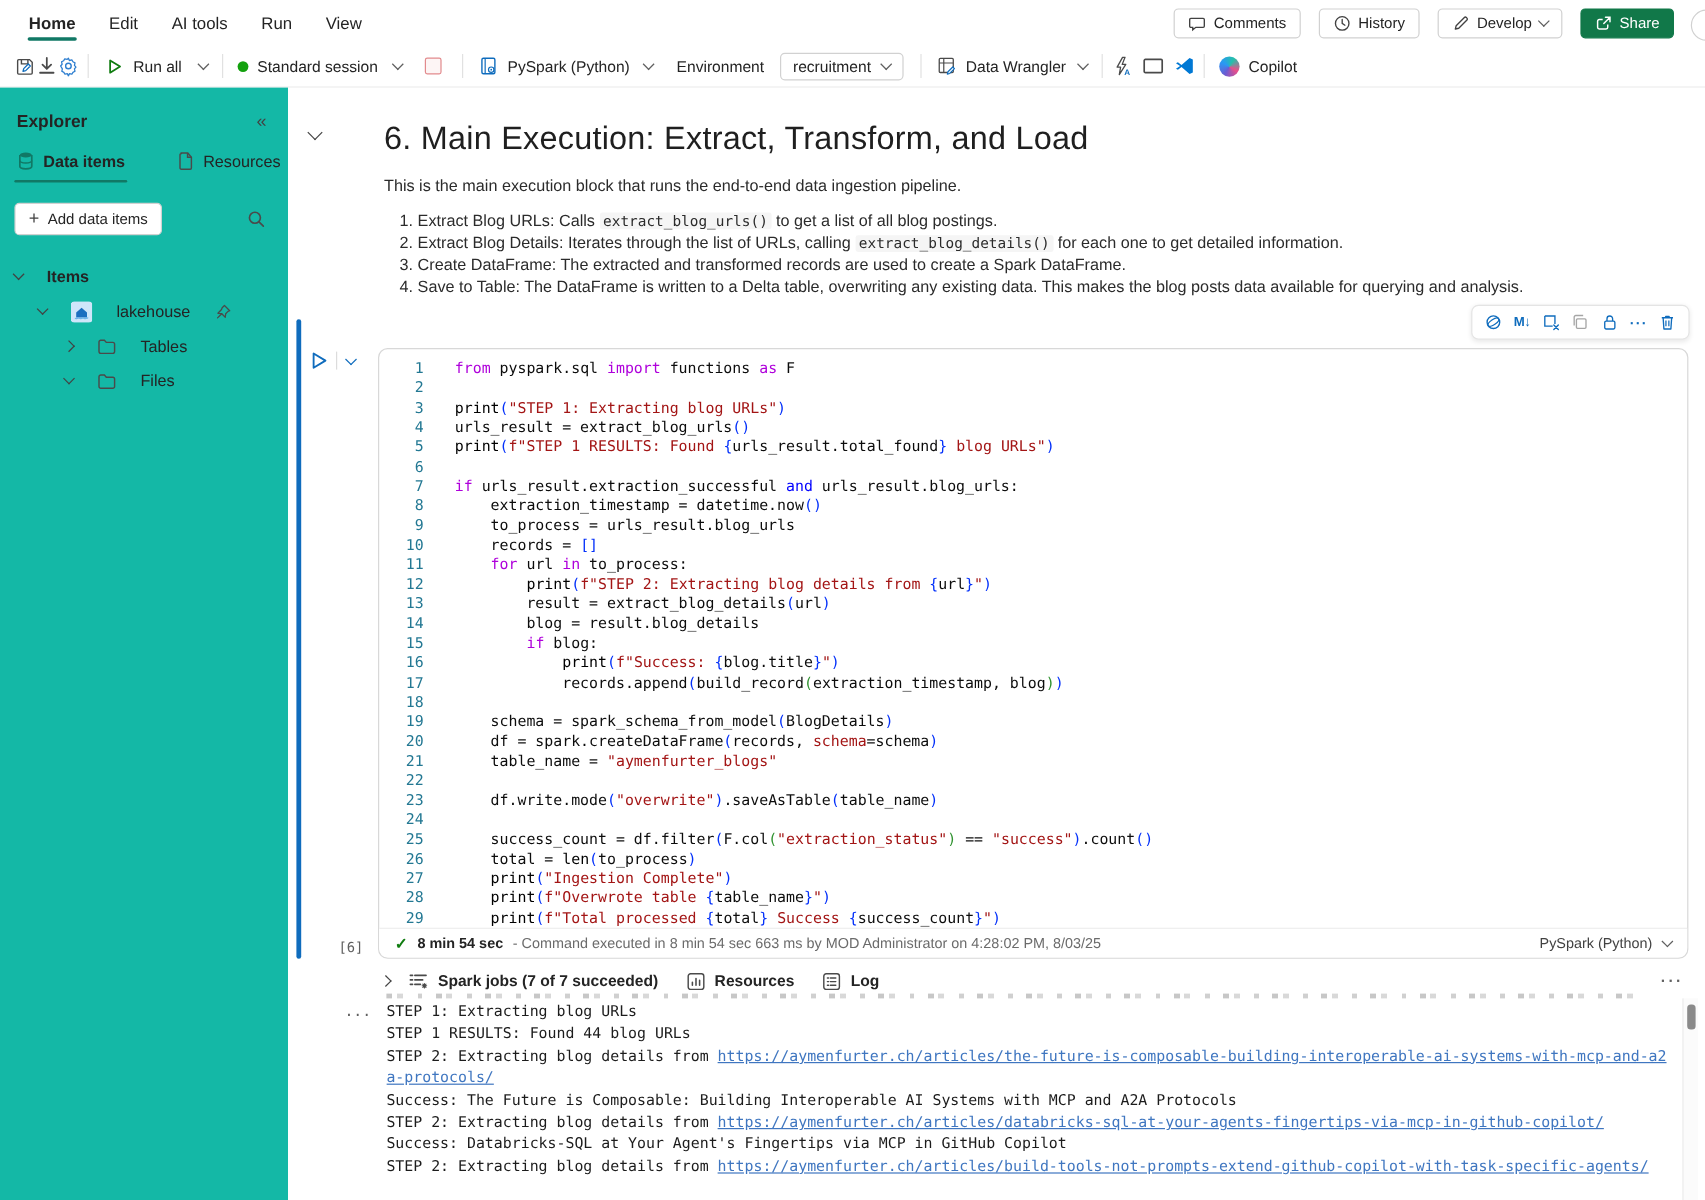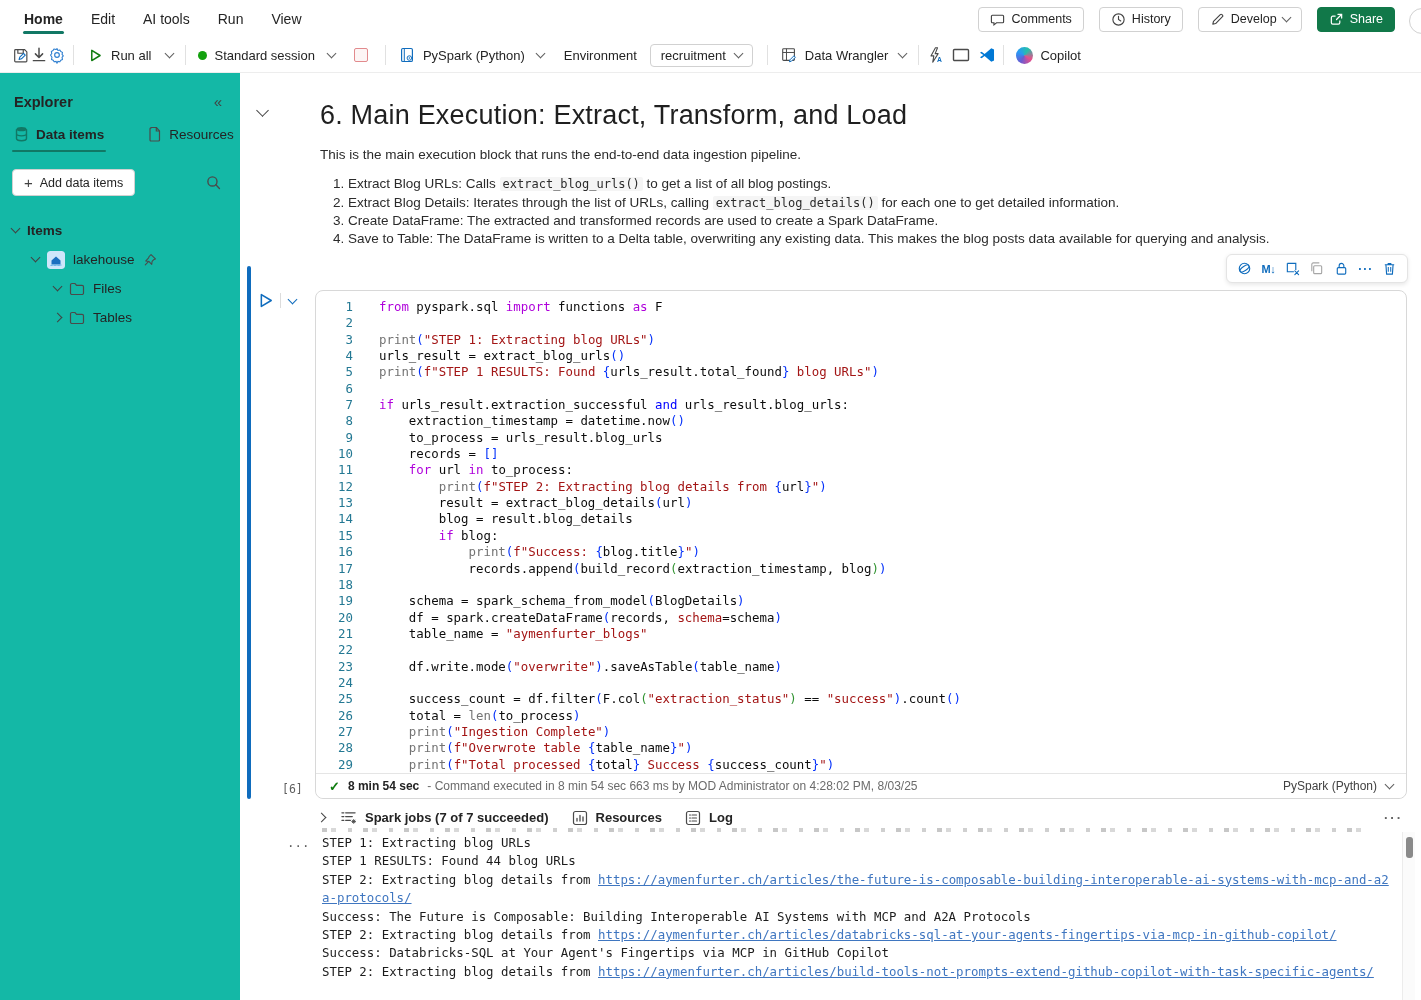--- a/index.html
+++ b/index.html
@@ -43,21 +43,21 @@
   .explorer-title{font-size:14.5px;font-weight:700}
   .collapse-ic{font-size:15px;color:#424242;cursor:pointer}
   .side-tabs{display:flex;gap:44px;padding:8px 0 0 14px;border-bottom:1px solid transparent}
   .side-tab{display:flex;align-items:center;gap:7px;font-size:13.5px;padding-bottom:10px;position:relative;cursor:pointer;color:var(--txt)}
   .side-tab.active{font-weight:700}
   .side-tab.active::after{content:"";position:absolute;left:-2px;right:-2px;bottom:0;height:2.5px;background:var(--accent);border-radius:2px}
   .add-row{display:flex;align-items:center;justify-content:space-between;padding:16px 18px 10px 12px}
   .add-btn{border:1px solid var(--border);border-radius:4px;height:27px;display:flex;gap:7px;align-items:center;padding:0 11px;font-size:12.5px;cursor:pointer;background:#fff}
   .plus{font-size:15px;line-height:10px;color:#424242}
   .tree{padding-top:10px;font-size:13.5px}
-  .tree-row{display:flex;align-items:center;height:29px;gap:8px;cursor:pointer}
+  .tree-row{display:flex;align-items:center;height:29px;gap:20px;cursor:pointer}
   .tree-label{white-space:nowrap}
   .lh-ic{width:18px;height:18px;border-radius:3px;overflow:hidden;flex:none}
 
   
   .md-chevron{position:absolute;left:258px;top:110px;cursor:pointer}
   .md-title{position:absolute;left:320px;top:100px;font-size:27px;letter-spacing:.2px;color:#1f1f1f}
   .md-intro{position:absolute;left:320px;top:147px;font-size:13.5px;color:#2b2b2b}
   .md-list{position:absolute;left:333px;top:175px;font-size:13.5px;line-height:17.5px;color:#2b2b2b}
   .md-li{white-space:nowrap}
   .inline-code{font-family:"DejaVu Sans Mono",monospace;font-size:12px;background:#f5f5f5;padding:0 3px;border-radius:2px}
@@ -69,21 +69,21 @@
   .md-dn{font-weight:700;font-size:11px;letter-spacing:-.5px}
 
   
   .sel-bar{position:absolute;left:247px;top:266px;width:4px;height:533px;background:var(--icon-blue);border-radius:2px}
   .run-controls{position:absolute;left:256px;top:291px;display:flex;align-items:center;gap:5px}
   .run-div{width:1px;height:15px;background:#dcdcdc}
   .code-cell{position:absolute;left:315px;top:290px;width:1092px;height:509px;border:1px solid #d8d8d8;border-radius:8px;background:#fff}
   .code-body{position:absolute;top:0;left:0;right:0;bottom:25px;display:flex;padding-top:8px;overflow:hidden;cursor:text}
   .gutter{width:50px;text-align:right;padding-right:13px;font-family:"DejaVu Sans Mono",monospace;font-size:12.4px;line-height:16.35px;color:#237893}
   .code-lines{font-family:"DejaVu Sans Mono",monospace;font-size:12.4px;line-height:16.35px;margin-left:13px;white-space:pre;color:#000}
-  .tk-k{color:#af00db}.tk-a{color:#0000ff}.tk-f{color:#737373}.tk-s{color:#a31515}
+  .tk-k{color:#af00db}.tk-a{color:#0000ff}.tk-f{color:#000000}.tk-s{color:#a31515}
   .tk-p{color:#0431fa}.tk-g{color:#319331}.tk-m{color:#a31515}.tk-n{color:#0c0c0c}
   .cell-footer{position:absolute;left:0;right:0;bottom:0;height:25px;border-top:1px solid #e5e5e5;display:flex;align-items:center;padding:0 13px;gap:8px;font-size:12px;color:#6b6b6b;background:#fff;border-radius:0 0 8px 8px}
   .check{color:var(--green);font-weight:700;font-size:13px}
   .dur{color:#242424;font-weight:700}
   .kernel-label{margin-left:auto;display:flex;align-items:center;gap:9px;color:#424242}
   .exec-count{position:absolute;left:282px;top:782px;font-family:"DejaVu Sans Mono",monospace;font-size:11.5px;color:#5f5f5f}
 
   
   .jobs-row{position:absolute;left:318px;top:805px;right:18px;height:25px;display:flex;align-items:center;gap:9px;font-size:13px}
   .jobs-item{display:flex;align-items:center;gap:8px;font-weight:700;color:#242424;cursor:pointer;margin-right:14px}
@@ -302,36 +302,36 @@
         </span>
         <span class="tree-label">lakehouse</span>
         <span class="icon16" style="width:14px;height:14px">
           <svg width="14" height="14" viewBox="0 0 16 16">
               <path d="M9.2 1.8 14.2 6.8 12.6 7.4 10.4 9.6 10 13 6.6 9.6 3 9.2 6.4 5.6 7 4z" fill="none" stroke="#4a4a4a" stroke-width="1.2" stroke-linejoin="round"></path>
               <path d="M6.6 9.6 2.6 13.6" stroke="#4a4a4a" stroke-width="1.2" stroke-linecap="round"></path>
             </svg>
         </span>
       </div>
       <div class="tree-row" style="padding-left:54px">
+        <span class="chev right" style="border-color:#424242"></span>
+        <span class="icon16" style="width:16px;height:14px">
+          <svg width="16" height="14" viewBox="0 0 16 14">
+              <path d="M1.5 3A1.5 1.5 0 0 1 3 1.5h3l1.6 1.8H13A1.5 1.5 0 0 1 14.5 4.8v6.2a1.5 1.5 0 0 1-1.5 1.5H3a1.5 1.5 0 0 1-1.5-1.5V3z" fill="none" stroke="#4a4a4a" stroke-width="1.2"></path>
+            </svg>
+        </span>
+        <span class="tree-label">Tables</span>
+      </div>
+      <div class="tree-row" style="padding-left:54px">
         <span class="chev" style="border-color:#424242"></span>
         <span class="icon16" style="width:16px;height:14px">
           <svg width="16" height="14" viewBox="0 0 16 14">
               <path d="M1.5 3A1.5 1.5 0 0 1 3 1.5h3l1.6 1.8H13A1.5 1.5 0 0 1 14.5 4.8v6.2a1.5 1.5 0 0 1-1.5 1.5H3a1.5 1.5 0 0 1-1.5-1.5V3z" fill="none" stroke="#4a4a4a" stroke-width="1.2"></path>
             </svg>
         </span>
         <span class="tree-label">Files</span>
-      </div>
-      <div class="tree-row" style="padding-left:54px">
-        <span class="chev right" style="border-color:#424242"></span>
-        <span class="icon16" style="width:16px;height:14px">
-          <svg width="16" height="14" viewBox="0 0 16 14">
-              <path d="M1.5 3A1.5 1.5 0 0 1 3 1.5h3l1.6 1.8H13A1.5 1.5 0 0 1 14.5 4.8v6.2a1.5 1.5 0 0 1-1.5 1.5H3a1.5 1.5 0 0 1-1.5-1.5V3z" fill="none" stroke="#4a4a4a" stroke-width="1.2"></path>
-            </svg>
-        </span>
-        <span class="tree-label">Tables</span>
       </div>
     </div>
   </div>
 
   <span class="md-chevron chev" style="border-color:#424242;width:9px;height:9px"></span>
   <div class="md-title">6. Main Execution: Extract, Transform, and Load</div>
   <div class="md-intro">This is the main execution block that runs the end-to-end data ingestion pipeline.</div>
   <div class="md-list">
       <div class="md-li"><span>1. </span><span>Extract Blog URLs: Calls </span><span class="inline-code">extract_blog_urls()</span><span> to get a list of all blog postings.</span></div>
       <div class="md-li"><span>2. </span><span>Extract Blog Details: Iterates through the list of URLs, calling </span><span class="inline-code">extract_blog_details()</span><span> for each one to get detailed information.</span></div>

